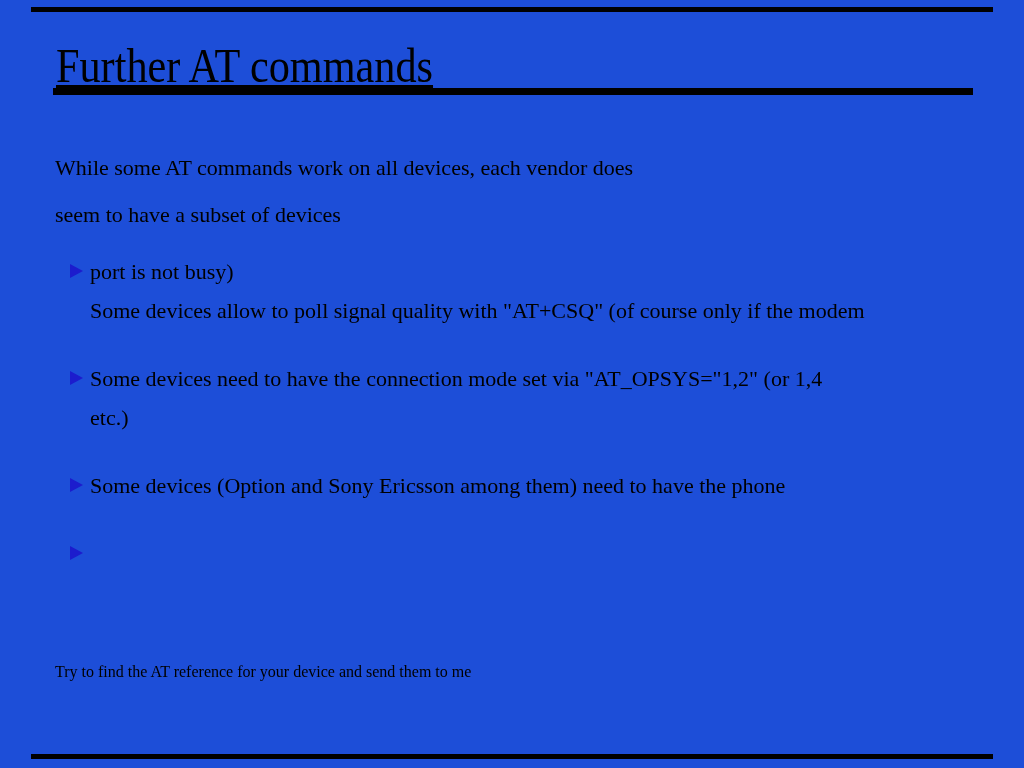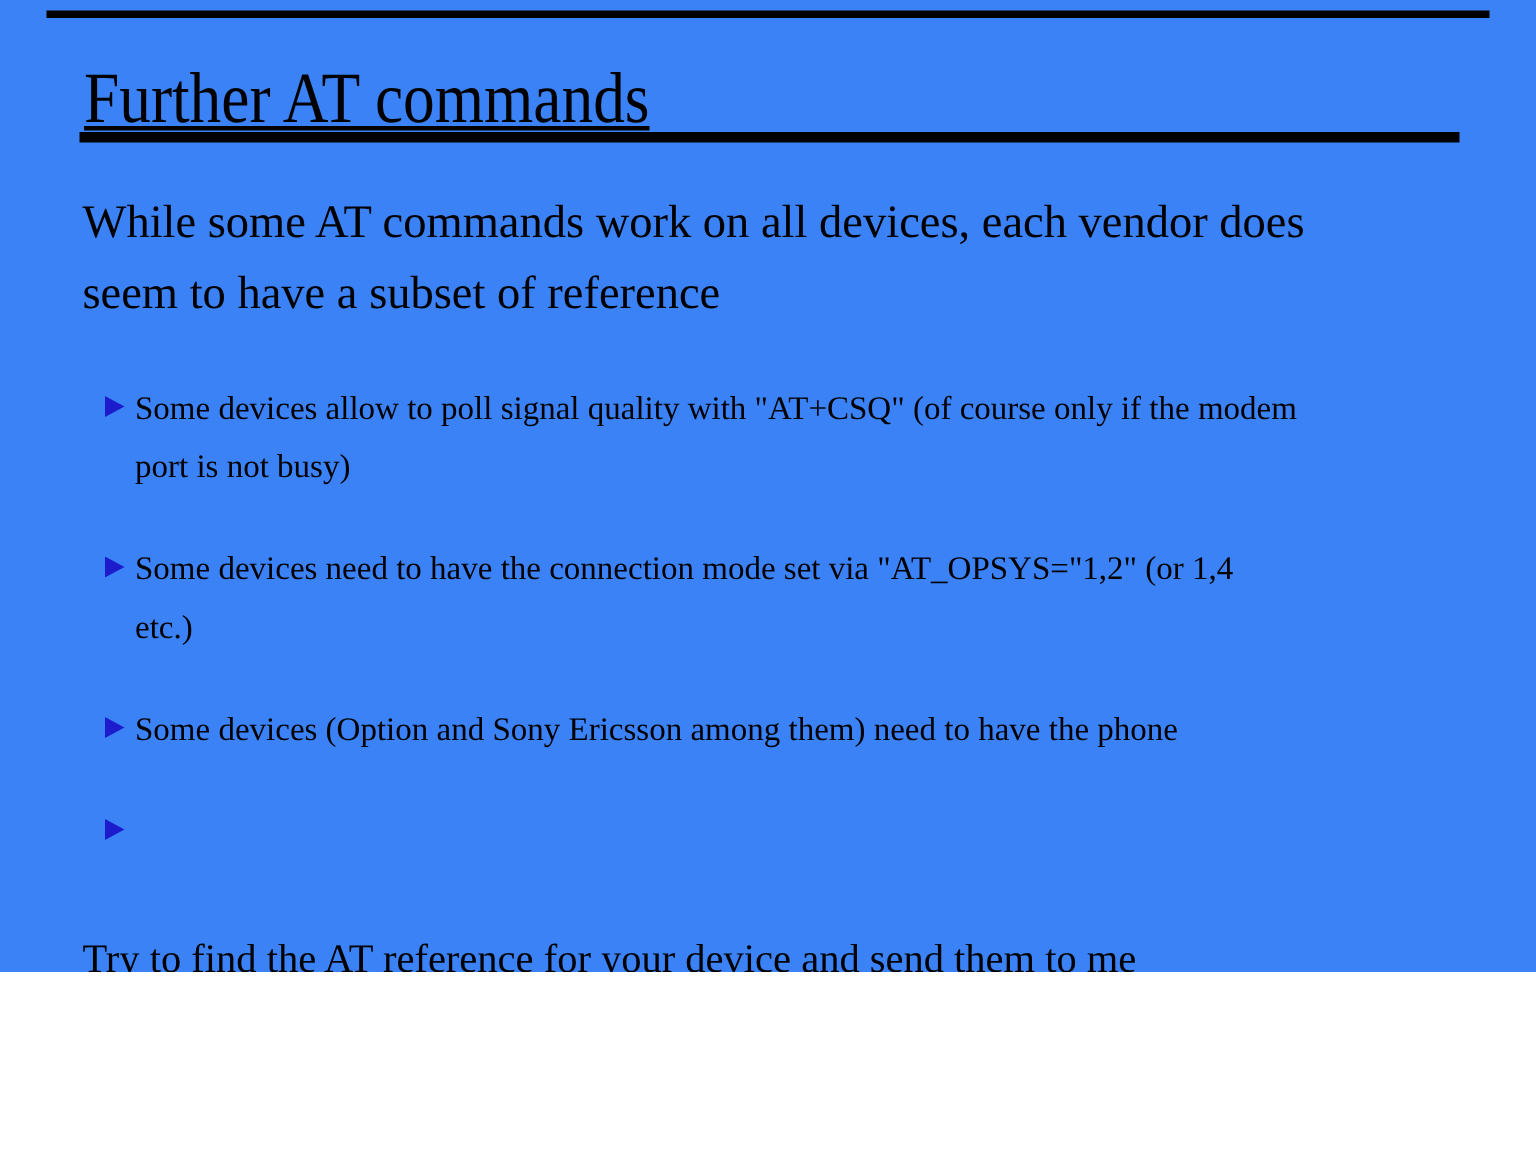--- a/index.html
+++ b/index.html
@@ -3,22 +3,22 @@
 <meta charset="utf-8">
 <style>
   html, body {
     margin: 0;
     padding: 0;
     background: #ffffff;
   }
   .slide {
     position: relative;
     width: 1024px;
-    height: 648px;
-    background: #3b82f6;
+    height: 768px;
+    background: #1d4ed8;
     overflow: hidden;
     font-family: "Liberation Serif", "DejaVu Serif", serif;
     color: #000000;
   }
   .top-bar, .bottom-bar {
     position: absolute;
     left: 31px;
     width: 962px;
     height: 5px;
     background: #000000;
@@ -44,22 +44,22 @@
     position: absolute;
     left: 53px;
     top: 88px;
     width: 920px;
     height: 7px;
     background: #000000;
   }
   .intro {
     position: absolute;
     left: 55px;
-    top: 124px;
-    font-size: 31px;
+    top: 144px;
+    font-size: 22px;
     line-height: 47px;
     white-space: nowrap;
   }
   .bullets {
     position: absolute;
     left: 70px;
     top: 252px;
     font-size: 22px;
     line-height: 39px;
   }
@@ -79,49 +79,49 @@
     width: 0;
     height: 0;
     border-top: 7px solid transparent;
     border-bottom: 7px solid transparent;
     border-left: 13px solid var(--marker-color, #1c1ccd);
   }
   .bullet-text { white-space: nowrap; }
   .footer {
     position: absolute;
     left: 55px;
-    top: 620px;
-    font-size: 27px;
+    top: 652px;
+    font-size: 16px;
     line-height: 39px;
     white-space: nowrap;
   }
 </style>
 </head>
 <body>
 
 <div class="slide">
 
   <div class="top-bar"></div>
 
   <h1 class="title">Further AT commands</h1>
 
   <div class="rule"></div>
 
   <div class="intro">
     <div class="intro-line">While some AT commands work on all devices, each vendor does</div>
-    <div class="intro-line">seem to have a subset of reference</div>
+    <div class="intro-line">seem to have a subset of devices</div>
   </div>
 
   <div class="bullets">
 
     <div class="bullet">
       <span class="marker"></span>
       <div class="bullet-text">
+        <div>port is not busy)</div>
         <div>Some devices allow to poll signal quality with "AT+CSQ" (of course only if the modem</div>
-        <div>port is not busy)</div>
       </div>
     </div>
 
     <div class="bullet">
       <span class="marker"></span>
       <div class="bullet-text">
         <div>Some devices need to have the connection mode set via "AT_OPSYS="1,2" (or 1,4</div>
         <div>etc.)</div>
       </div>
     </div>

